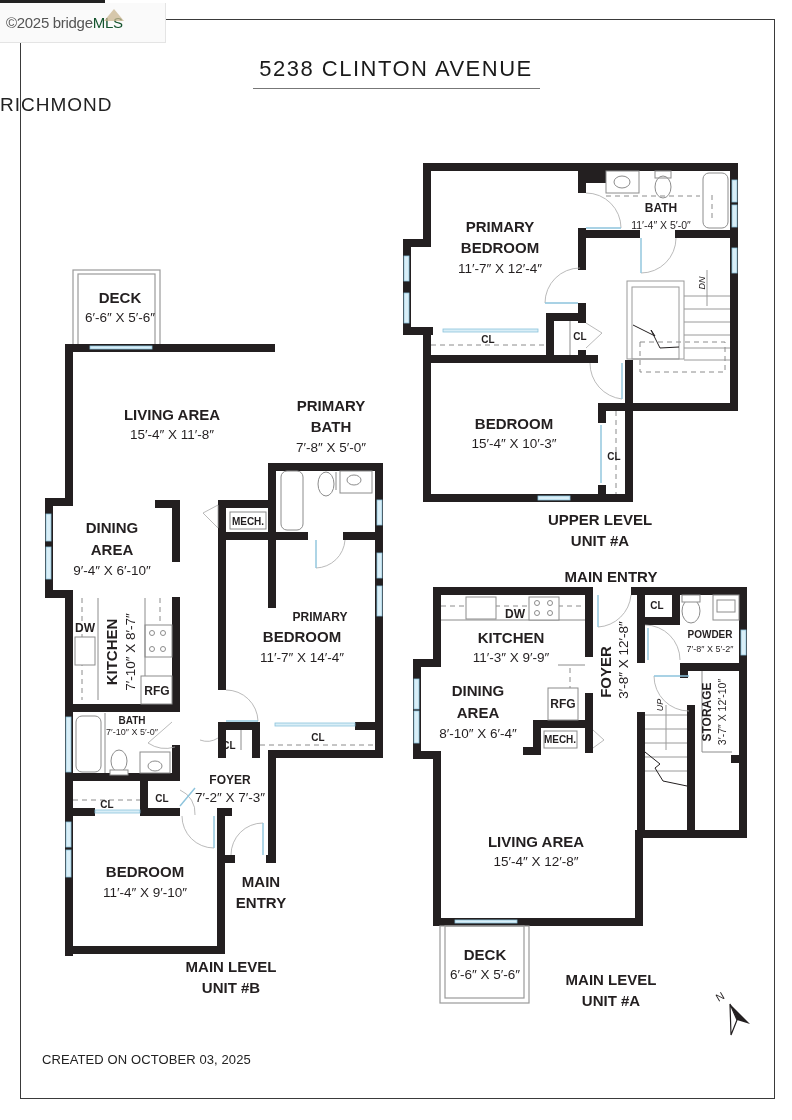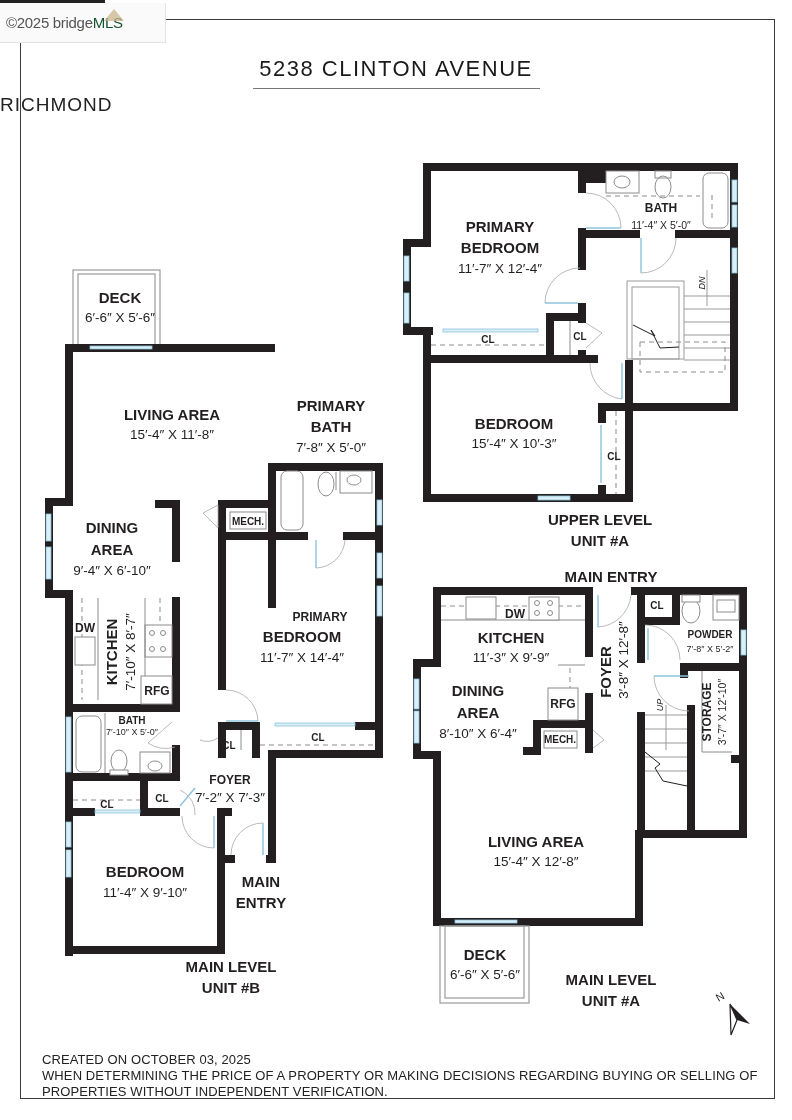--- a/index.html
+++ b/index.html
@@ -378,14 +378,13 @@
 
   <g>
     <text class="lbl" x="722" y="1000" font-size="11" transform="rotate(-30 722 1000)" text-anchor="middle">N</text>
     <path d="M730 1004 L750 1024 L737 1020 Z" fill="#231f20"></path>
     <path d="M730 1004 L737 1020 L731 1035 Z" fill="#fff" stroke="#231f20" stroke-width="1.2"></path>
   </g>
 </svg>
 
 <div class="footer">
   <div>CREATED ON OCTOBER 03, 2025</div>
-  <div>WHEN DETERMINING THE PRICE OF A PROPERTY OR MAKING DECISIONS REGARDING BUYING OR SELLING OF PROPERTIES WITHOUT INDEPENDENT VERIFICATION.</div>
 </div>
 
 </body></html>

